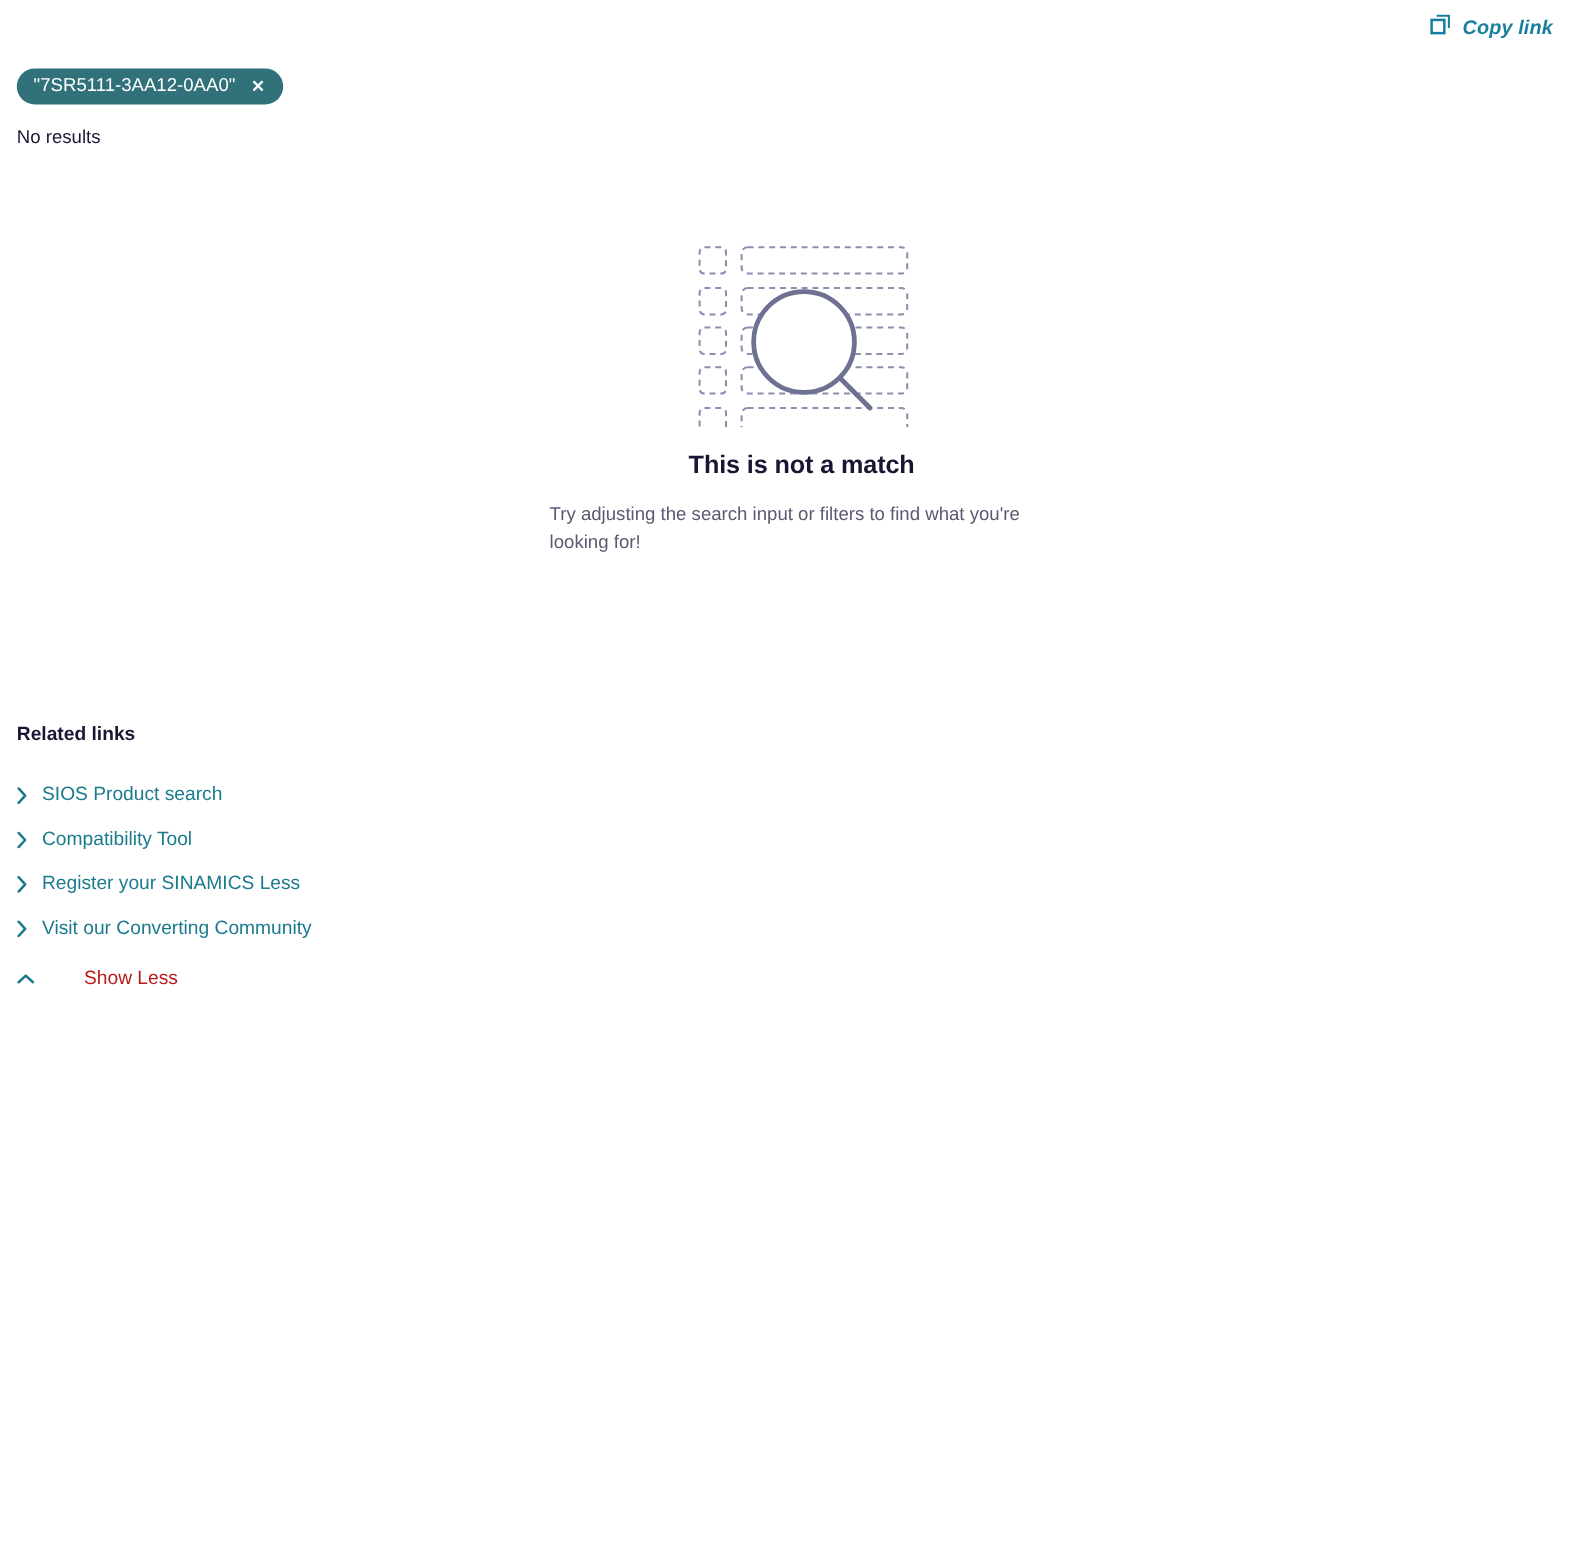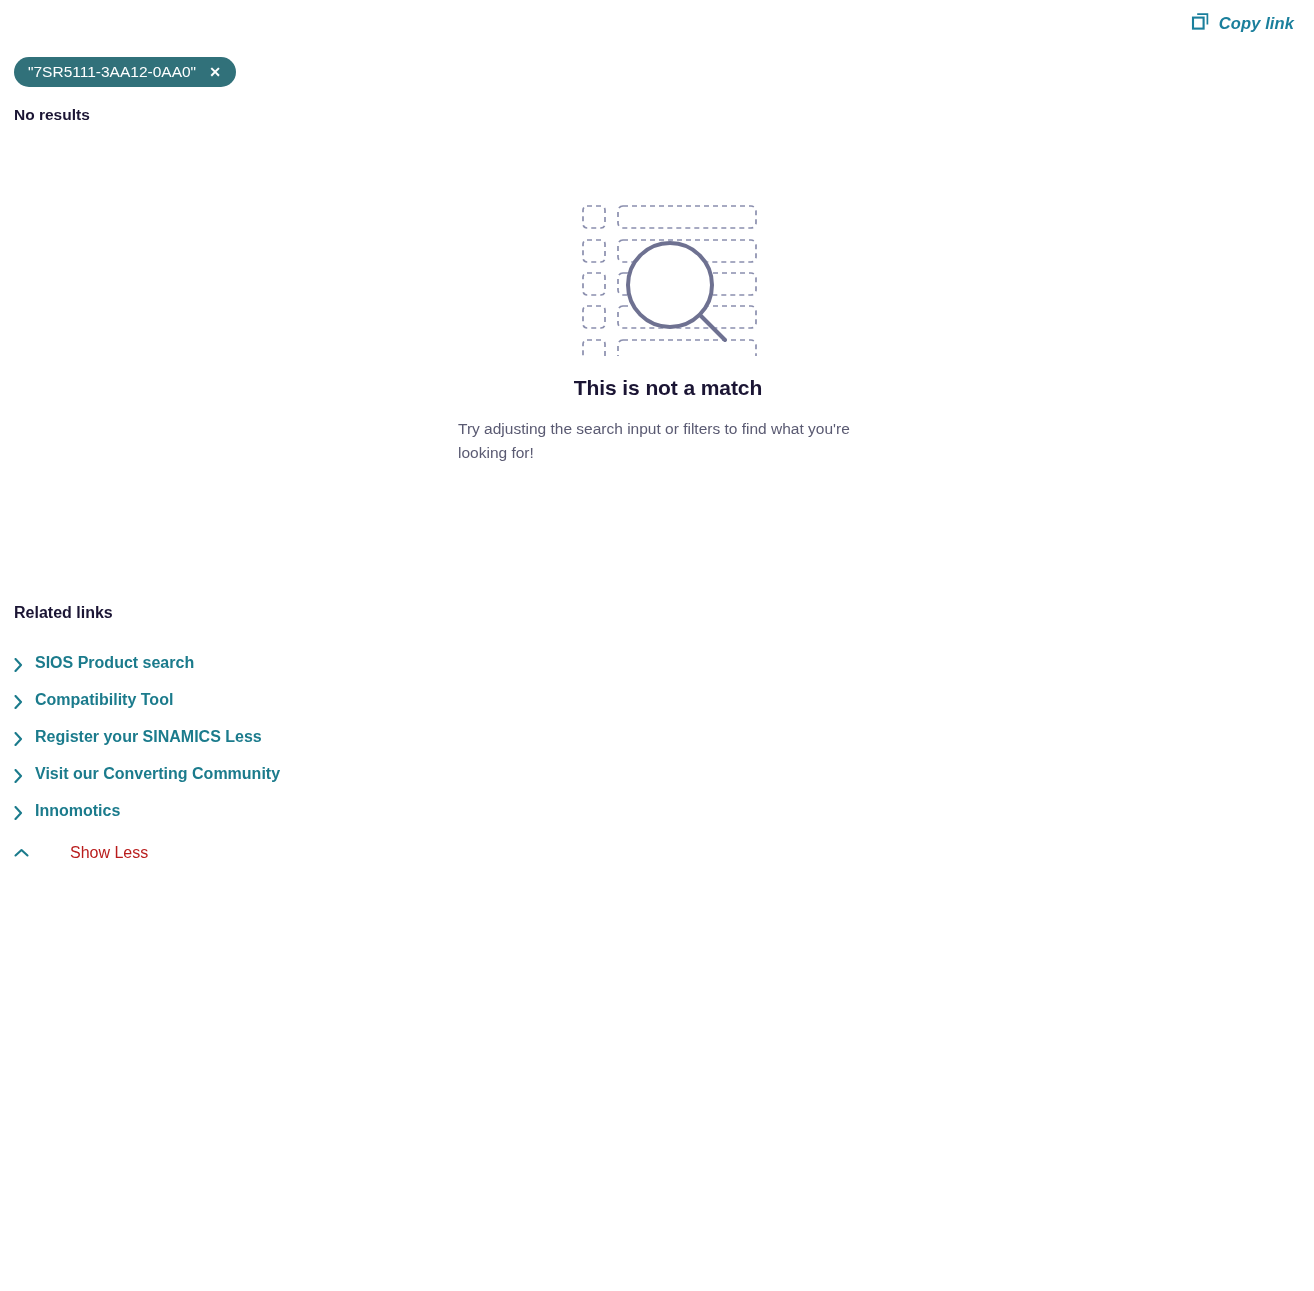--- a/index.html
+++ b/index.html
@@ -78,21 +78,21 @@
     user-select: none;
     padding: 0 1px;
   }
 
   
   .results-count {
     position: absolute;
     top: 106px;
     left: 14px;
     font-size: 15.5px;
-    font-weight: bold;
+    font-weight: normal;
     color: #1b1534;
   }
 
   
   .empty-state {
     position: absolute;
     top: 186px;
     left: 11px;
     width: 1314px;
     display: flex;
@@ -139,26 +139,25 @@
     padding: 0;
   }
   .related-item {
     height: 37px;
     display: flex;
     align-items: center;
     gap: 0;
   }
   .related-link {
     display: inline-flex;
-    align-items: flex-end;
+    align-items: center;
     color: #1b7b8c;
     font-size: 16px;
     text-decoration: none;
     cursor: pointer;
-    font-weight: bold;
   }
   .chev {
     width: 20px;
     min-width: 20px;
     display: inline-flex;
     align-items: center;
     justify-content: flex-start;
     margin-right: 1px;
   }
   .show-less-row {
@@ -292,30 +291,20 @@
         <span class="chev">
           <svg width="9" height="14" viewBox="0 0 9 14" fill="none" xmlns="http://www.w3.org/2000/svg">
             <path d="M1.5 1 L7 7 L1.5 13" stroke="#1b7b8c" stroke-width="2.1" stroke-linecap="round" stroke-linejoin="round"></path>
           </svg>
         </span>
         <span>Visit our Converting Community</span>
       </a>
     </li>
 
 
-    <li class="related-item">
-      <a class="related-link">
-        <span class="chev">
-          <svg width="9" height="14" viewBox="0 0 9 14" fill="none" xmlns="http://www.w3.org/2000/svg">
-            <path d="M1.5 1 L7 7 L1.5 13" stroke="#1b7b8c" stroke-width="2.1" stroke-linecap="round" stroke-linejoin="round"></path>
-          </svg>
-        </span>
-        <span>Innomotics</span>
-      </a>
-    </li>
   </ul>
 
   <div class="show-less-row">
     <button class="show-less">
       <span class="chev-up">
         <svg width="15" height="10" viewBox="0 0 15 10" fill="none" xmlns="http://www.w3.org/2000/svg">
           <path d="M1.5 7.5 L7.5 2 L13.5 7.5" stroke="#1b7b8c" stroke-width="2.1" stroke-linecap="round" stroke-linejoin="round"></path>
         </svg>
       </span>
       <span>Show Less</span>

